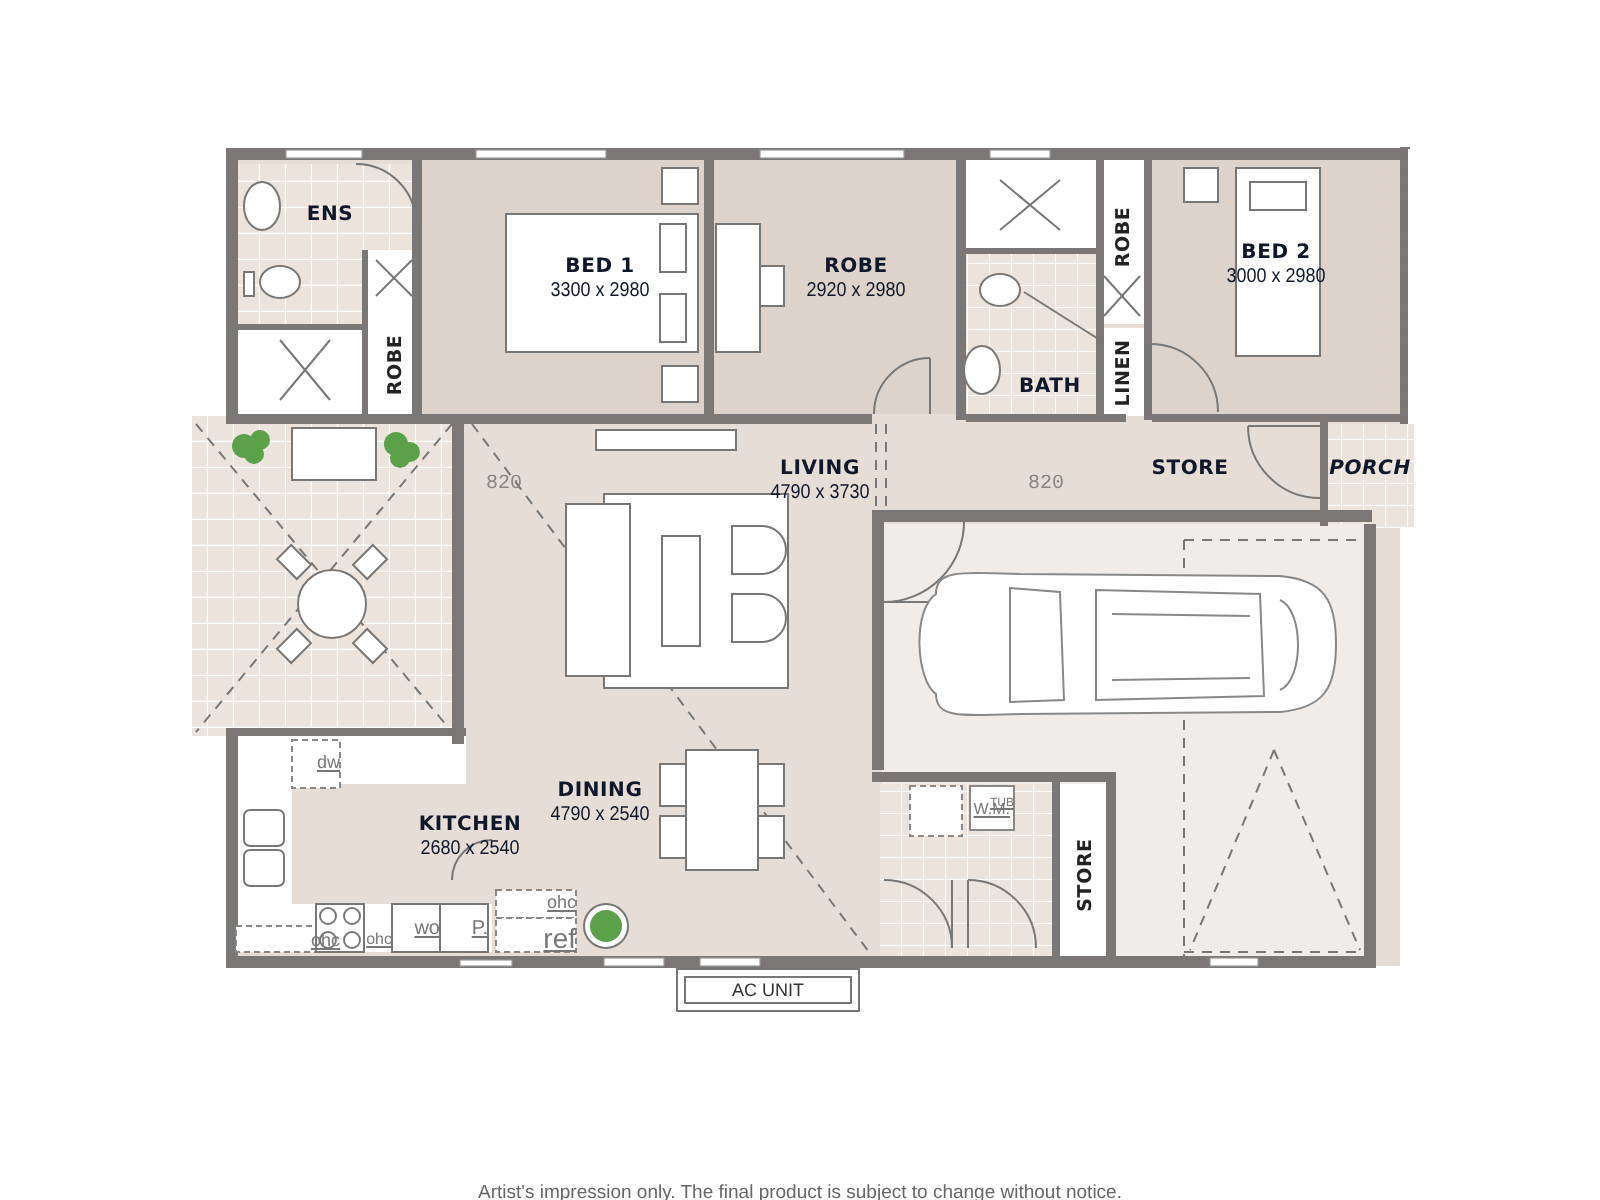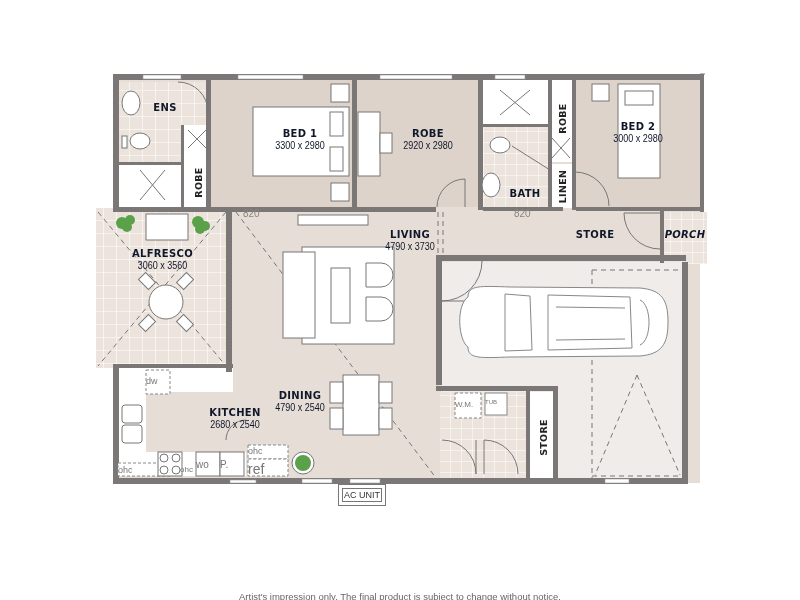--- a/index.html
+++ b/index.html
@@ -2,24 +2,24 @@
 <html><head>
 <meta charset="utf-8">
 <style>
   html,body{margin:0;padding:0;background:#fff;}
   body{width:800px;height:600px;position:relative;overflow:hidden;font-family:"Liberation Sans",sans-serif;}
   .plan{position:absolute;left:0;top:0;width:800px;height:600px;}
   .room-label{position:absolute;text-align:center;color:#0f172a;line-height:1.15;}
   .room-label .nm{display:block;font-family:"DejaVu Sans",sans-serif;font-weight:bold;font-size:10px;letter-spacing:0.3px;}
   .room-label .dm{display:block;font-family:"Liberation Sans",sans-serif;font-size:10px;transform:scaleX(0.9);}
   .vlabel{position:absolute;font-family:"DejaVu Sans",sans-serif;font-weight:bold;font-size:9.5px;color:#222;transform:rotate(-90deg);transform-origin:center center;white-space:nowrap;letter-spacing:0.3px;}
-  .fx{position:absolute;font-family:"Liberation Sans",sans-serif;font-size:9px;color:#777;text-align:left;}
-  .dim{position:absolute;font-family:Liberation Sans, sans-serif;font-size:10px;color:#8a8580;}
+  .fx{position:absolute;font-family:"Liberation Sans",sans-serif;font-size:9px;color:#777;text-align:right;text-decoration:underline;}
+  .dim{position:absolute;font-family:Liberation Mono, monospace;font-size:10px;color:#8a8580;margin-top:29px;}
   .footer{position:absolute;left:0;top:571px;width:800px;text-align:center;font-family:Liberation Sans, sans-serif;font-size:9.5px;color:#666;margin-top:20px;}
-  .acbox{position:absolute;left:338px;top:484px;width:46px;height:20px;border:1px solid #777;background:#fff;}
+  .acbox{position:absolute;left:338px;top:484px;width:46px;height:20px;border:1px solid #777;background:#fff;padding-left:44px;}
   .acbox span{position:absolute;left:3px;top:3px;right:3px;bottom:3px;border:1px solid #777;font-size:9px;line-height:12px;text-align:center;color:#333;}
 </style>
 </head>
 <body>
 
 <div class="plan">
 <svg width="800" height="600" viewBox="0 0 800 600" xmlns="http://www.w3.org/2000/svg">
   <defs>
     <pattern id="tile" width="13" height="13" patternUnits="userSpaceOnUse">
       <rect width="13" height="13" fill="#ece3dc"></rect>
@@ -262,24 +262,20 @@
     <span class="nm">ROBE</span>
     <span class="dm">2920 x 2980</span>
   </div>
   <div class="room-label" style="left:504px;top:156px;width:42px;margin-top:32px;">
     <span class="nm">BATH</span>
   </div>
   <div class="room-label" style="left:593px;top:121px;width:90px;">
     <span class="nm">BED 2</span>
     <span class="dm">3000 x 2980</span>
   </div>
-  <div class="room-label" style="left:120px;top:248px;width:85px;">
-    <span class="nm">ALFRESCO</span>
-    <span class="dm">3060 x 3560</span>
-  </div>
   <div class="room-label" style="left:365px;top:229px;width:90px;">
     <span class="nm">LIVING</span>
     <span class="dm">4790 x 3730</span>
   </div>
   <div class="room-label" style="left:570px;top:229px;width:50px;">
     <span class="nm">STORE</span>
   </div>
   <div class="room-label" style="left:664px;top:229px;width:42px;font-style:italic;">
     <span class="nm">PORCH</span>
   </div>

